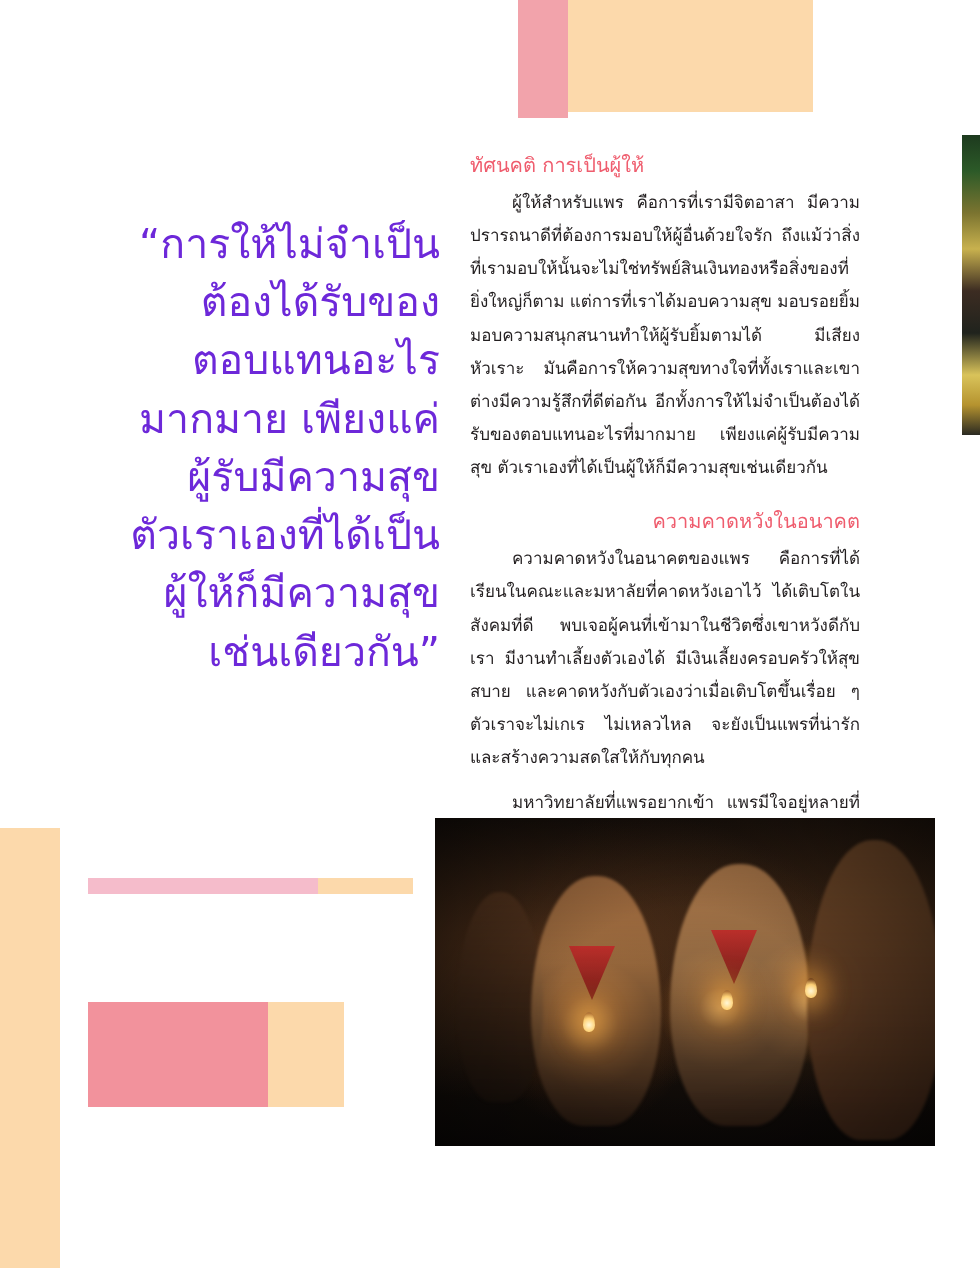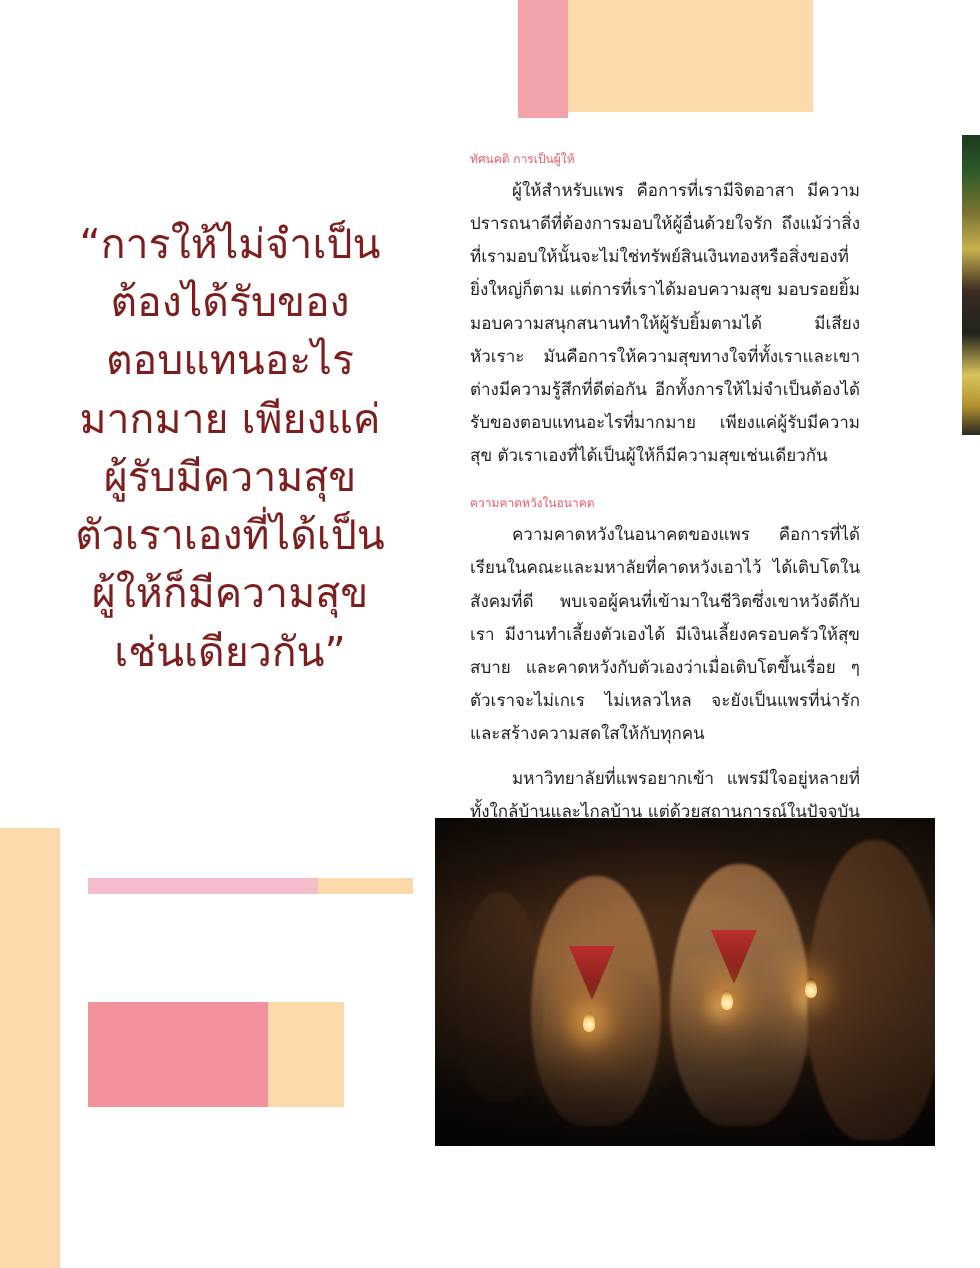--- a/index.html
+++ b/index.html
@@ -96,46 +96,47 @@
     height: 105px;
     background: #fcd9ab;
   }
 
   
   #pullquote {
     position: absolute;
     left: 20px;
     top: 215px;
     width: 420px;
-    text-align: center;
-    color: #7f1d1d;
+    text-align: right;
+    color: #6d28d9;
     font-family: "DejaVu Sans", "Liberation Sans", sans-serif;
     font-size: 41px;
     line-height: 1.42;
     font-weight: 400;
     letter-spacing: 0px;
     white-space: pre-line;
   }
 
   
   #article {
     position: absolute;
     left: 470px;
     top: 150px;
     width: 390px;
   }
   .section-heading {
     color: #ef5d6e;
-    font-size: 12px;
+    font-size: 20px;
     line-height: 1.5;
     margin: 0 0 6px 0;
     font-weight: 400;
   }
   .section-heading.second {
     margin-top: 22px;
+    text-align: right;
   }
   .para {
     color: #231f20;
     font-size: 17px;
     line-height: 1.95;
     margin: 0;
     text-align: justify;
     text-indent: 42px;
   }
   .para + .para {

